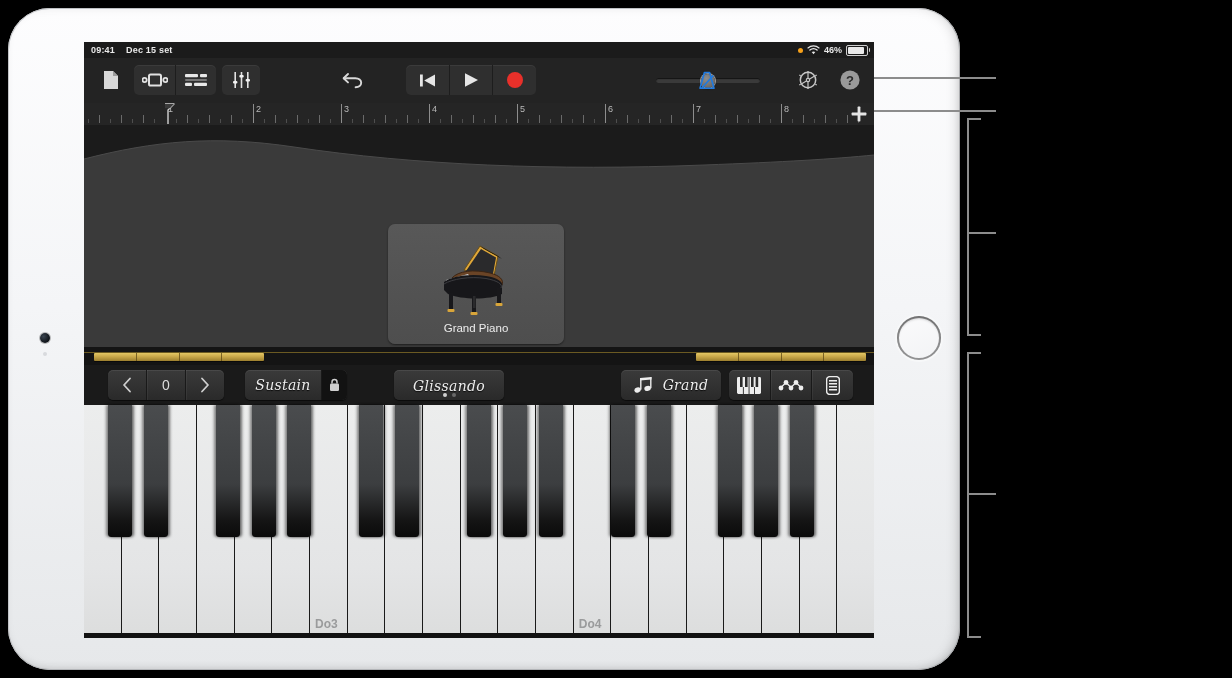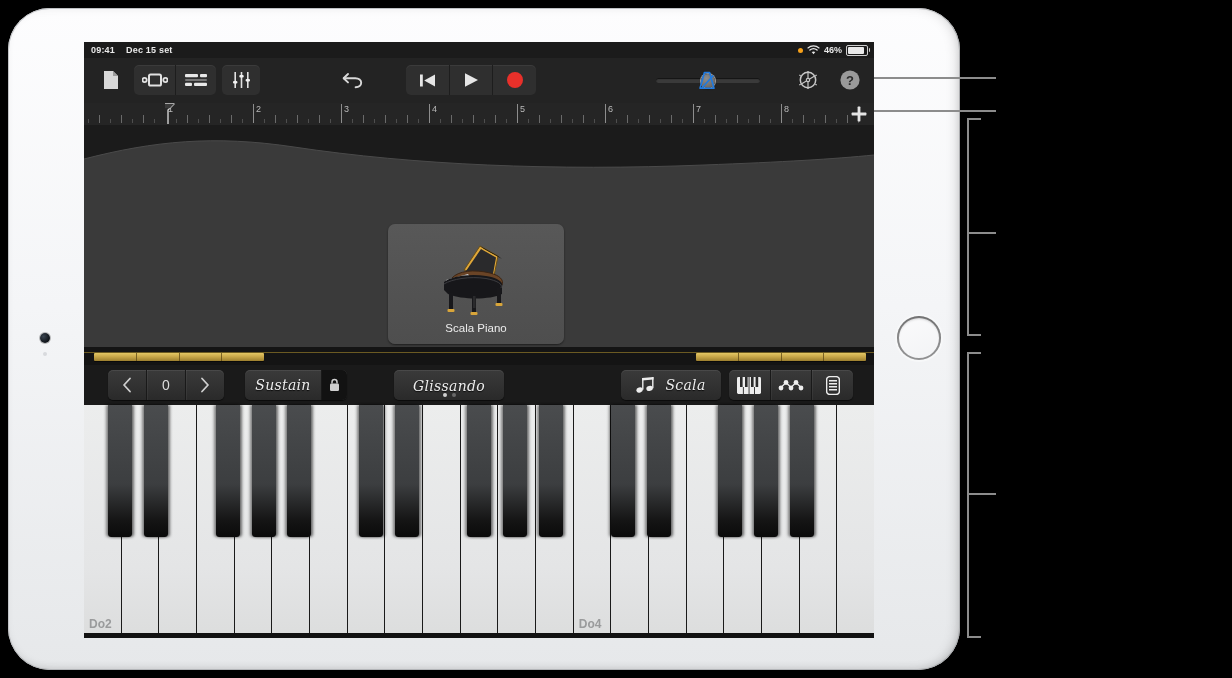--- a/index.html
+++ b/index.html
@@ -361,21 +361,21 @@
 
           <rect x="21" y="53" width="4" height="17" fill="#18181b"></rect>
           <rect x="44" y="57" width="4" height="16" fill="#18181b"></rect>
           <rect x="69" y="48" width="4" height="16" fill="#18181b"></rect>
           <rect x="19.5" y="69" width="7" height="3" rx="1" fill="#d8a53a"></rect>
           <rect x="42.5" y="72" width="7" height="3" rx="1" fill="#d8a53a"></rect>
           <rect x="67.5" y="63" width="7" height="3" rx="1" fill="#d8a53a"></rect>
 
           <rect x="45" y="56" width="2.5" height="12" fill="#2a2a2c"></rect>
         </svg>
-        <div class="instr-label">Scala Piano</div>
+        <div class="instr-label">Grand Piano</div>
       </div>
     </div>
 
     <div class="goldrow">
       <div class="goldline"></div>
       <div class="gold" style="left:10px;width:170px;">
         <span></span>
           <span></span>
           <span></span>
           <span></span>
@@ -428,21 +428,21 @@
       </div>
 
       <div class="cbtn" style="left:537px;width:100px;gap:7px;">
         <svg width="22" height="17" viewBox="0 0 22 17">
           <ellipse cx="3.6" cy="13" rx="3.3" ry="2.5" fill="#ededed" transform="rotate(-18 3.6 13)"></ellipse>
           <rect x="6.1" y="1" width="1.4" height="11.6" fill="#ededed"></rect>
           <ellipse cx="13.6" cy="11.4" rx="3.3" ry="2.5" fill="#ededed" transform="rotate(-18 13.6 11.4)"></ellipse>
           <rect x="16.1" y="0" width="1.4" height="11.2" fill="#ededed"></rect>
           <path d="M6.1 1 17.5 0v2.6L6.1 3.6z" fill="#ededed"></path>
         </svg>
-        <span class="script">Scala</span>
+        <span class="script">Grand</span>
       </div>
 
       <div class="cgroup" style="left:645px;width:124px;">
         <div style="width:41px;">
           <svg width="24" height="17" viewBox="0 0 24 17">
             <rect x="0" y="0" width="24" height="17" rx="1.4" fill="#ededed"></rect>
             <g fill="#2a2a2a">
               <rect x="3" y="0" width="2.6" height="10"></rect>
               <rect x="8" y="0" width="2.6" height="10"></rect>
               <rect x="14" y="0" width="2.6" height="10"></rect>
@@ -474,29 +474,29 @@
               <rect x="3" y="10" width="8" height="1.5"></rect>
               <rect x="3" y="13" width="8" height="1.5"></rect>
             </g>
           </svg>
         </div>
       </div>
     </div>
 
     <div class="keyboard">
       <div class="whitekeys" id="white-keys">
+          <div class="wkey"></div>
+          <div class="wkey"></div>
+          <div class="wkey"></div>
+          <div class="wkey"></div>
+          <div class="wkey"></div>
+          <div class="wkey"></div>
           <div class="wkey">
-            <span class="klabel">Do2</span>
+            <span class="klabel">Do3</span>
           </div>
-          <div class="wkey"></div>
-          <div class="wkey"></div>
-          <div class="wkey"></div>
-          <div class="wkey"></div>
-          <div class="wkey"></div>
-          <div class="wkey"></div>
           <div class="wkey"></div>
           <div class="wkey"></div>
           <div class="wkey"></div>
           <div class="wkey"></div>
           <div class="wkey"></div>
           <div class="wkey"></div>
           <div class="wkey">
             <span class="klabel">Do4</span>
           </div>
           <div class="wkey"></div>

